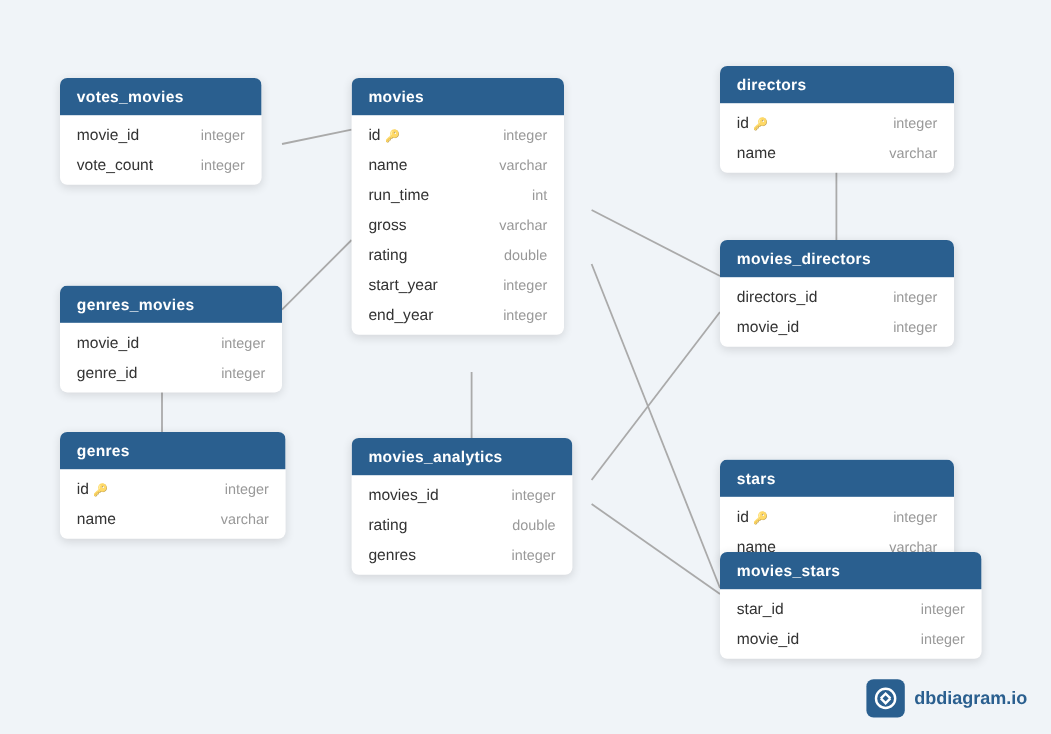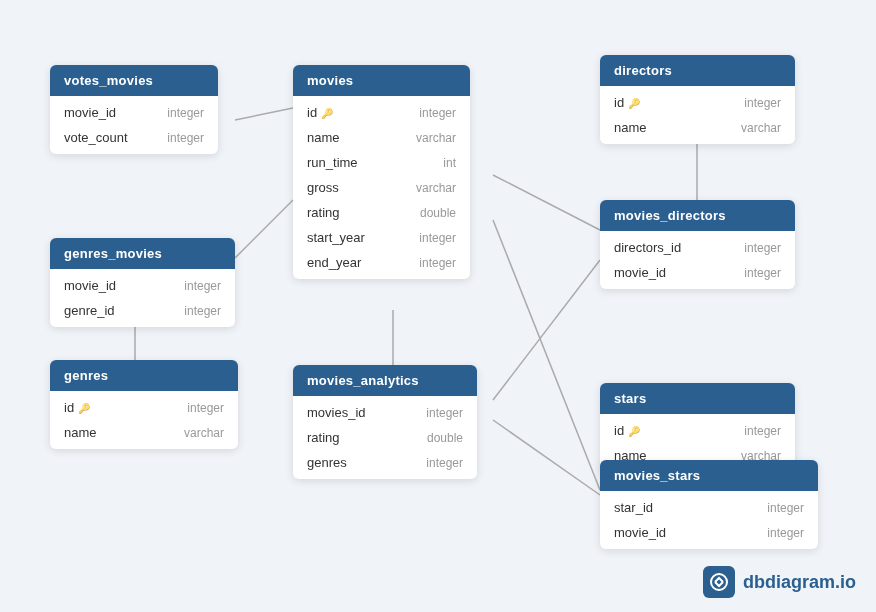--- a/index.html
+++ b/index.html
@@ -74,21 +74,21 @@
 
     .watermark {
       position: absolute;
       bottom: 14px;
       right: 20px;
       display: flex;
       align-items: center;
       gap: 8px;
       color: #2a5f8f;
       font-weight: 700;
-      font-size: 18px;
+      font-size: 15px;
     }
 
     .watermark-logo {
       width: 32px;
       height: 32px;
       background: #2a5f8f;
       border-radius: 6px;
       display: flex;
       align-items: center;
       justify-content: center;

